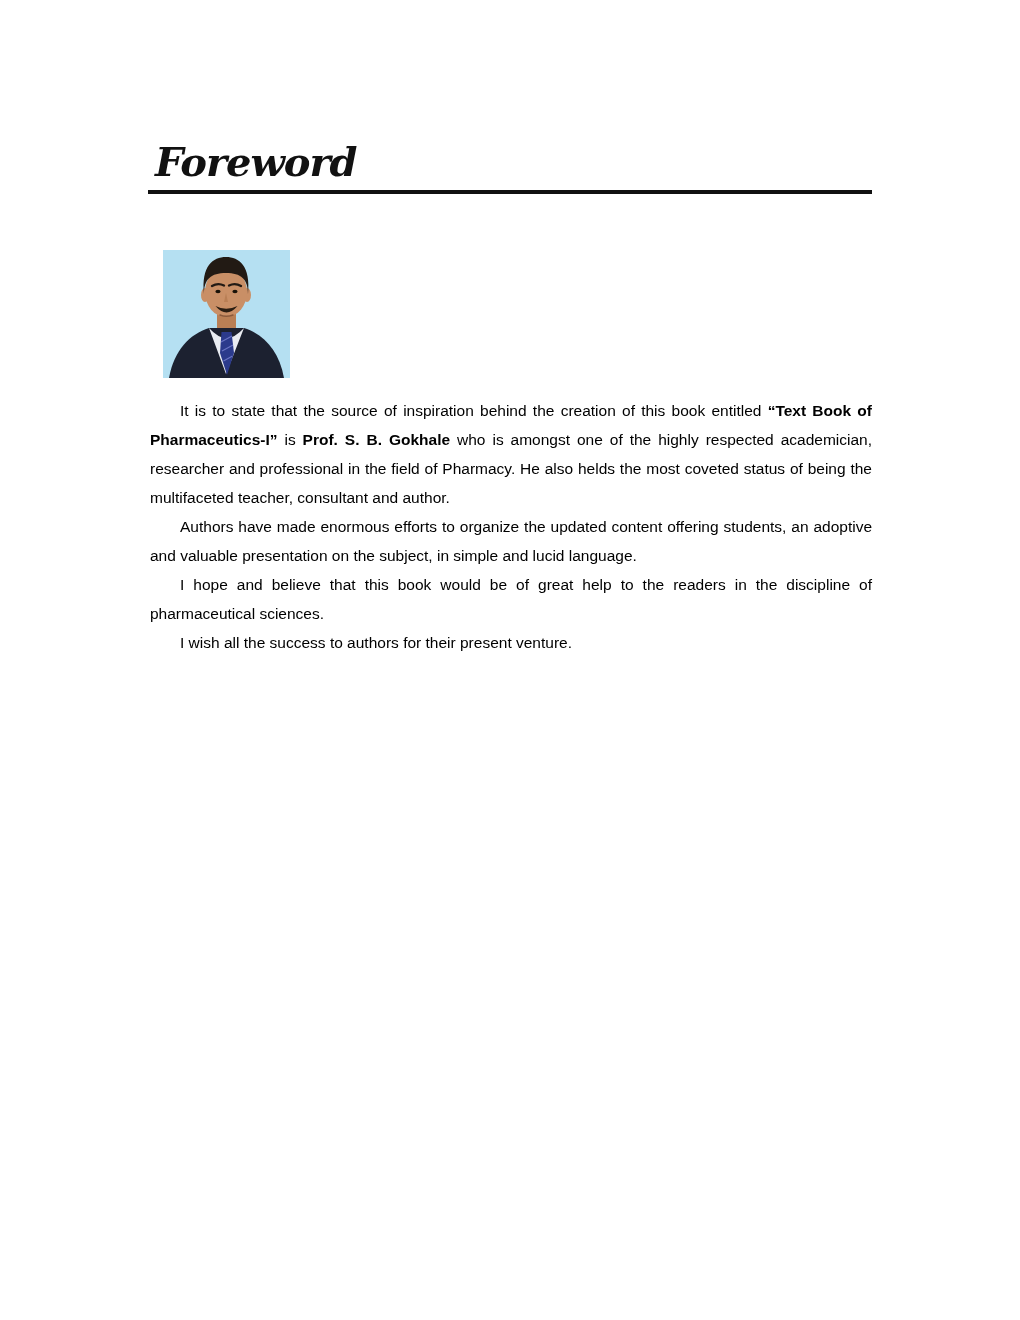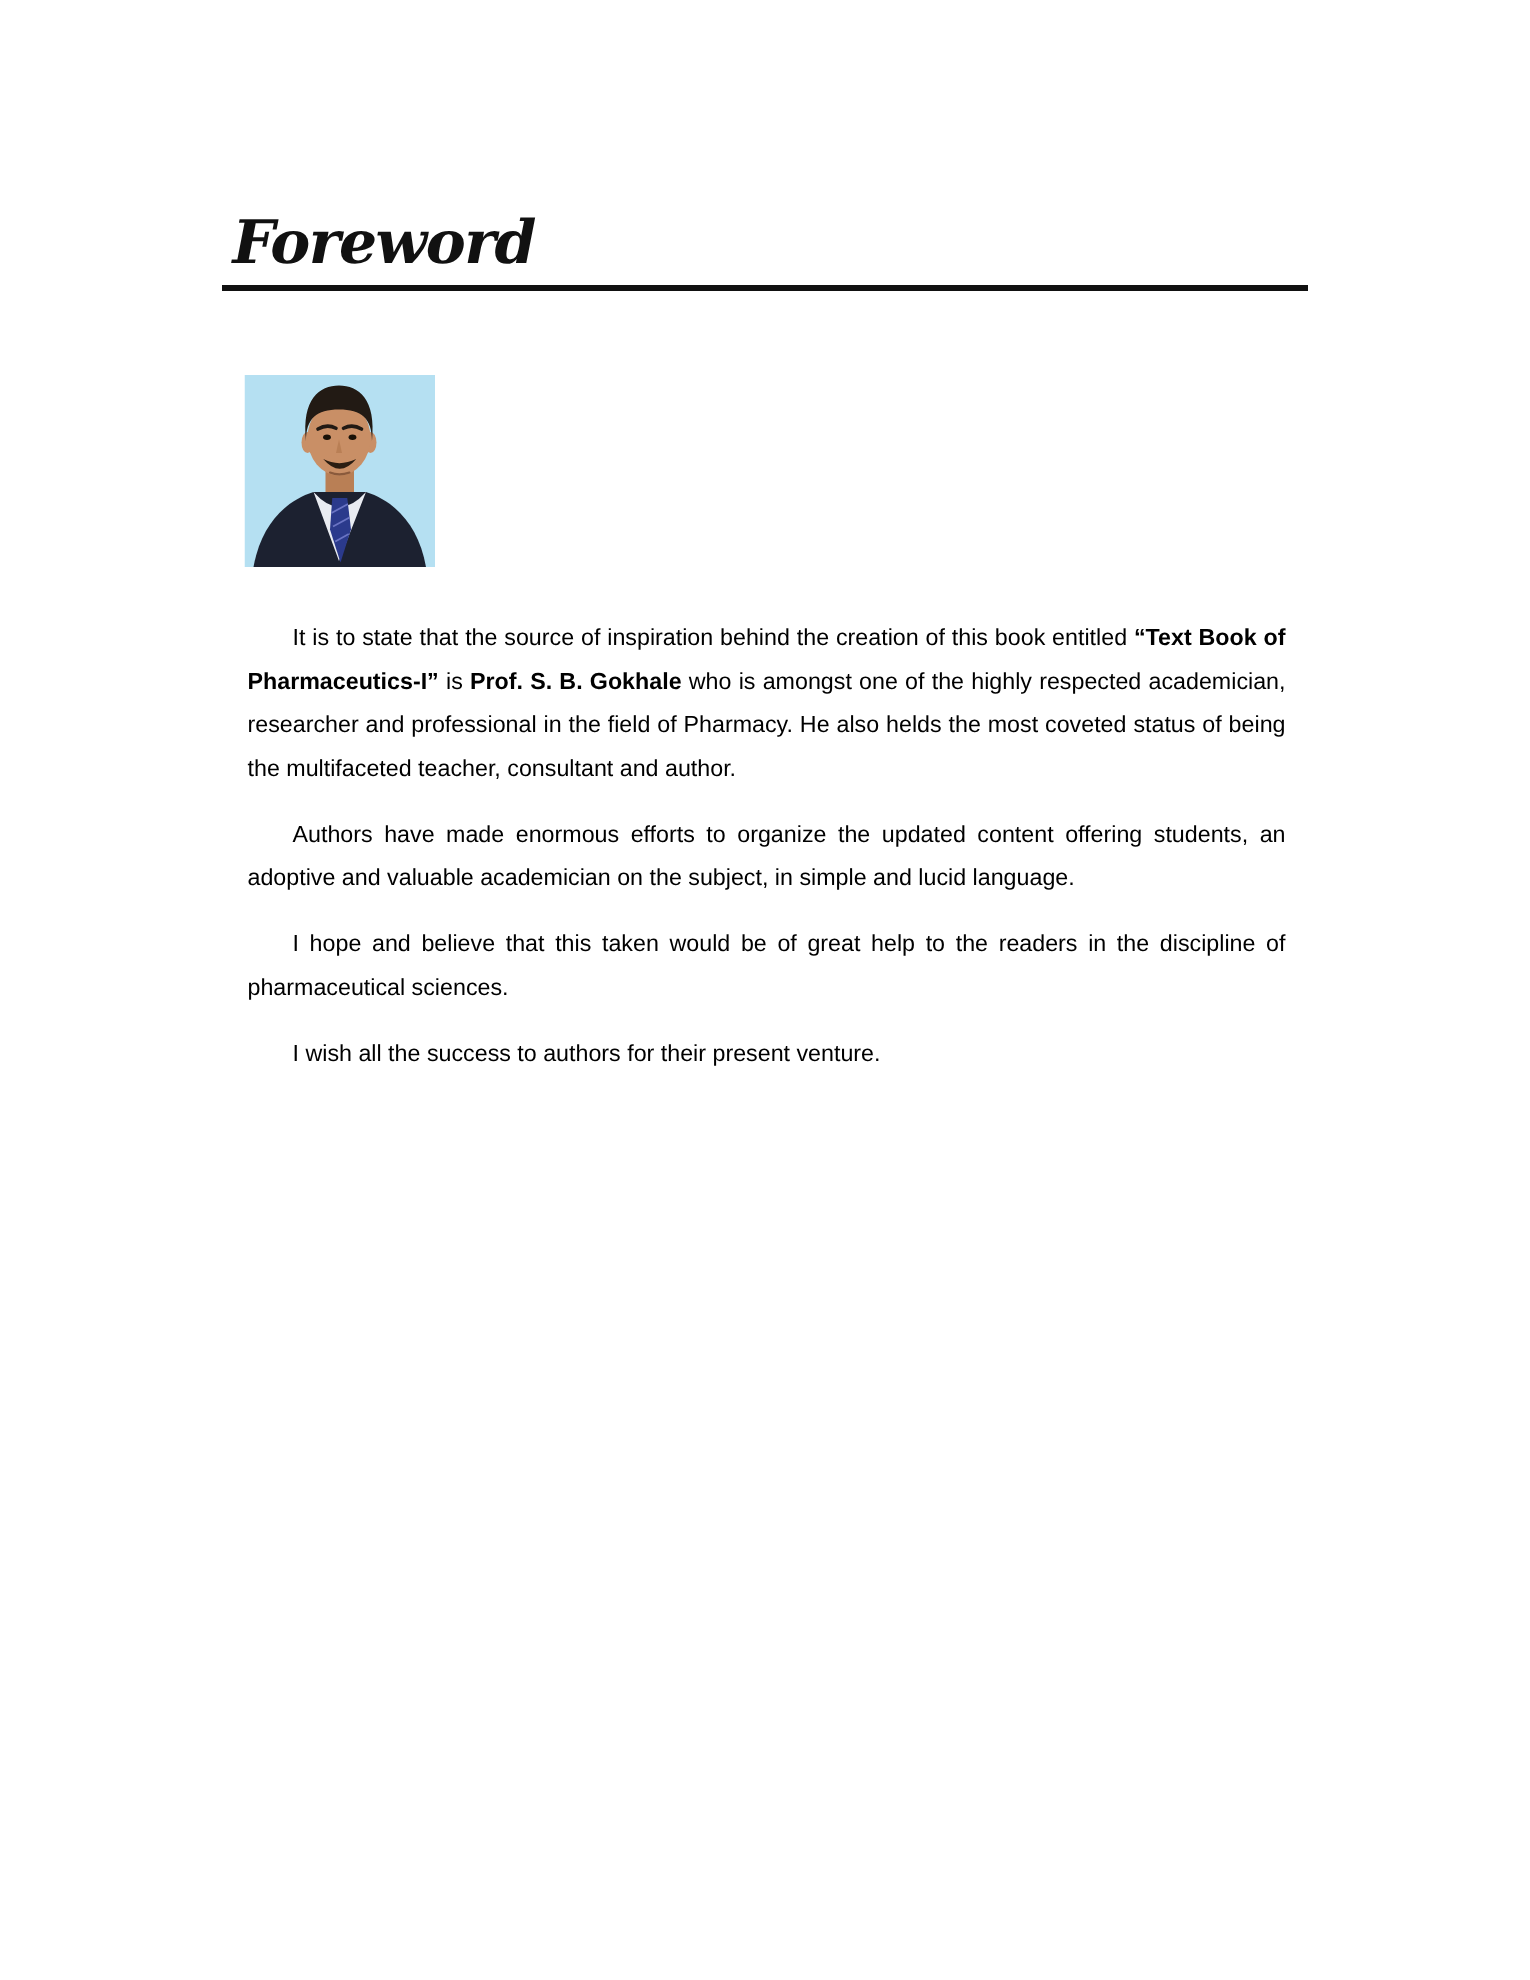--- a/index.html
+++ b/index.html
@@ -52,21 +52,21 @@
   .body-text {
     position: absolute;
     left: 150px;
     top: 396px;
     width: 722px;
     font-size: 15.5px;
     line-height: 29px;
     text-align: justify;
   }
   .body-text p {
-    margin: 15px;
+    margin: 0;
     text-indent: 30px;
   }
   .b { font-weight: bold; }
   
   .signature {
     position: absolute;
     left: 585px;
     top: 795px;
     width: 287px;
     font-size: 15.5px;
@@ -110,19 +110,19 @@
     <path d="M52.5,56 q10.5,5.5 22,0 q-5.5,6.5 -11,6.5 q-5.5,0 -11,-6.5 Z" fill="#2a1d12"></path>
     <path d="M57,65 q6,2.5 13,0" stroke="#8a5a3c" stroke-width="1.4" fill="none" stroke-linecap="round"></path>
     <path d="M6,128 C11,100 27,84 46,78 L81,78 C100,84 116,100 121,128 Z" fill="#1c2130"></path>
     <path d="M46,78 L63,124 L81,78 Q72,88 63.5,88 Q55,88 46,78 Z" fill="#e9ecf2"></path>
     <path d="M58.5,82 L68.5,82 L71,103 L64,125 L57,103 Z" fill="#2b3a8c"></path>
     <path d="M58,92 l11,-6 M59,101 l11,-6 M60.5,111 l9,-5" stroke="#6a74c4" stroke-width="1.2" fill="none"></path>
   </svg>
 
   <div class="body-text">
     <p><span>It is to state that the source of inspiration behind the creation of this book entitled </span><span class="b">“Text Book of Pharmaceutics-I”</span><span> is </span><span class="b">Prof. S. B. Gokhale</span><span> who is amongst one of the highly respected academician, researcher and professional in the field of Pharmacy. He also helds the most coveted status of being the multifaceted teacher, consultant and author.</span></p>
-    <p><span>Authors have made enormous efforts to organize the updated content offering students, an adoptive and valuable academician on the subject, in simple and lucid language.</span></p>
-    <p><span>I hope and believe that this taken would be of great help to the readers in the discipline of pharmaceutical sciences.</span></p>
+    <p><span>Authors have made enormous efforts to organize the updated content offering students, an adoptive and valuable presentation on the subject, in simple and lucid language.</span></p>
+    <p><span>I hope and believe that this book would be of great help to the readers in the discipline of pharmaceutical sciences.</span></p>
     <p><span>I wish all the success to authors for their present venture.</span></p>
   </div>
 
 
 </div>
 
 </body></html>

